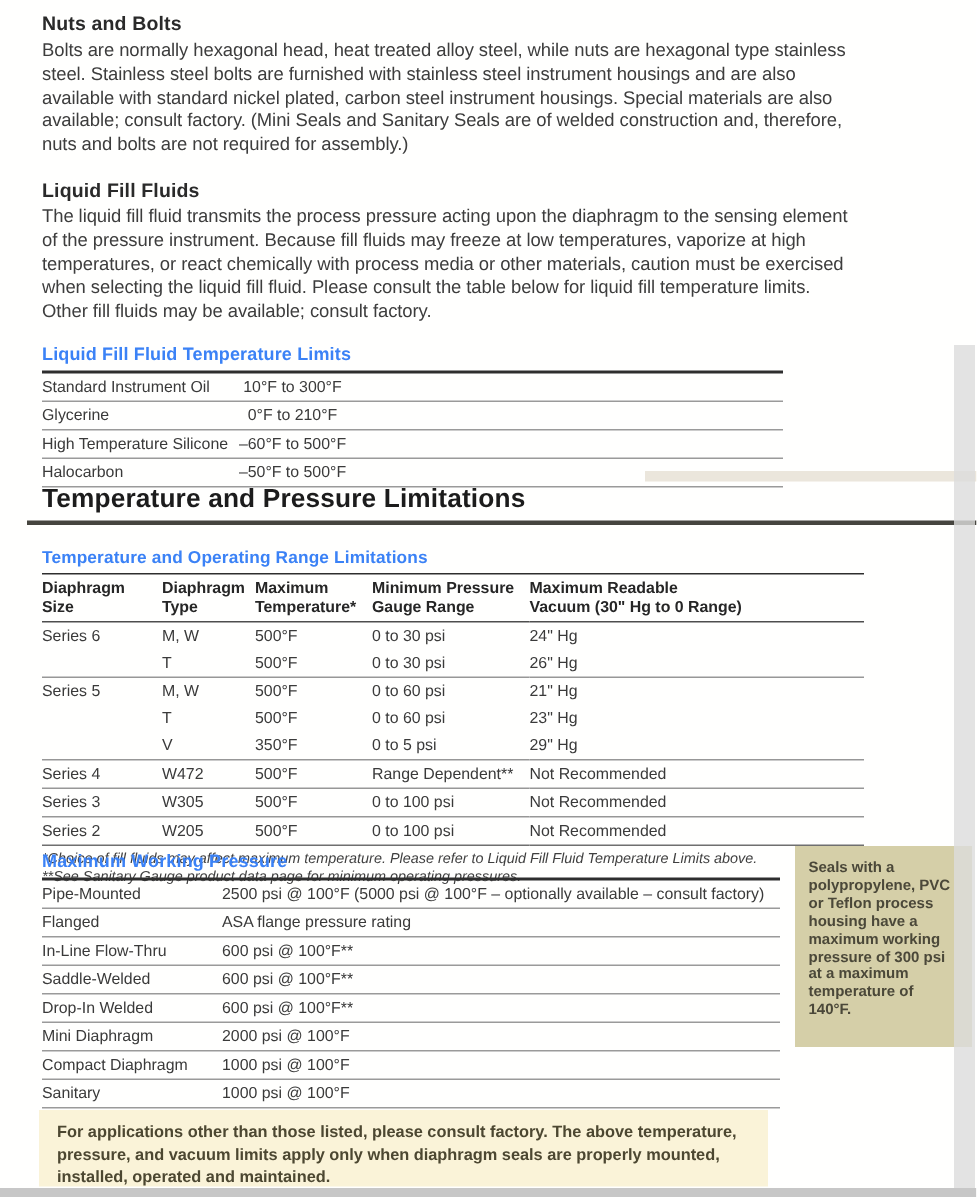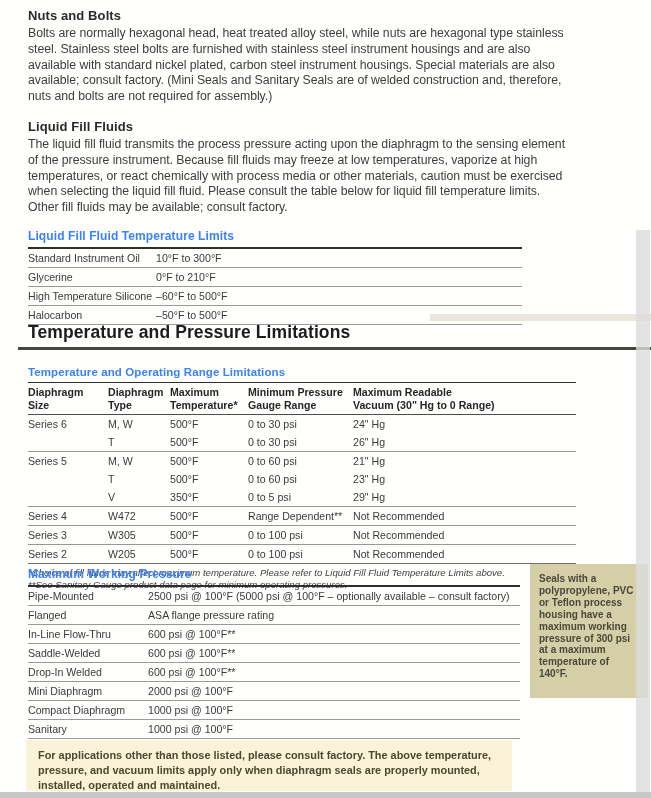--- a/index.html
+++ b/index.html
@@ -14,21 +14,21 @@
   p.body{margin:0;font-size:12.3px;line-height:15.8px;color:#3d3d3d;letter-spacing:-.05px;}
 
   
   .tbl-title{font-size:12px;font-weight:bold;color:#3b82f6;padding-bottom:4px;border-bottom:2px solid #2e2e2e;letter-spacing:.1px;}
   table.grid{border-collapse:collapse;width:100%;table-layout:fixed;}
   table.grid td,table.grid th{font-size:10.6px;color:#3a3a3a;text-align:left;vertical-align:top;padding:3px 2px 3px 0;font-weight:normal;}
   table.grid th{font-weight:bold;color:#262626;line-height:12.5px;}
 
   
   .t1 td{border-bottom:1px solid #9a9a9a;padding:3.5px 2px 3.5px 0;}
-  .t1 td.rng{text-align:left;}
+  .t1 td.rng{text-align:center;}
 
   
   .t2 th{border-bottom:1.5px solid #4e4e4e;padding-bottom:4px;}
   .t2 td{padding:2.2px 2px 2.2px 0;font-size:10.4px;}
   .t2 tr.gs td{border-top:1px solid #979797;}
   .t2 tr.last td{border-bottom:1.5px solid #6f6f6f;}
 
   
   .t3 th{border-bottom:1.2px solid #555;padding:3px 0;}
   .t3 td{border-bottom:1px solid #9a9a9a;padding:4px 2px 4px 0;font-size:10.8px;}

